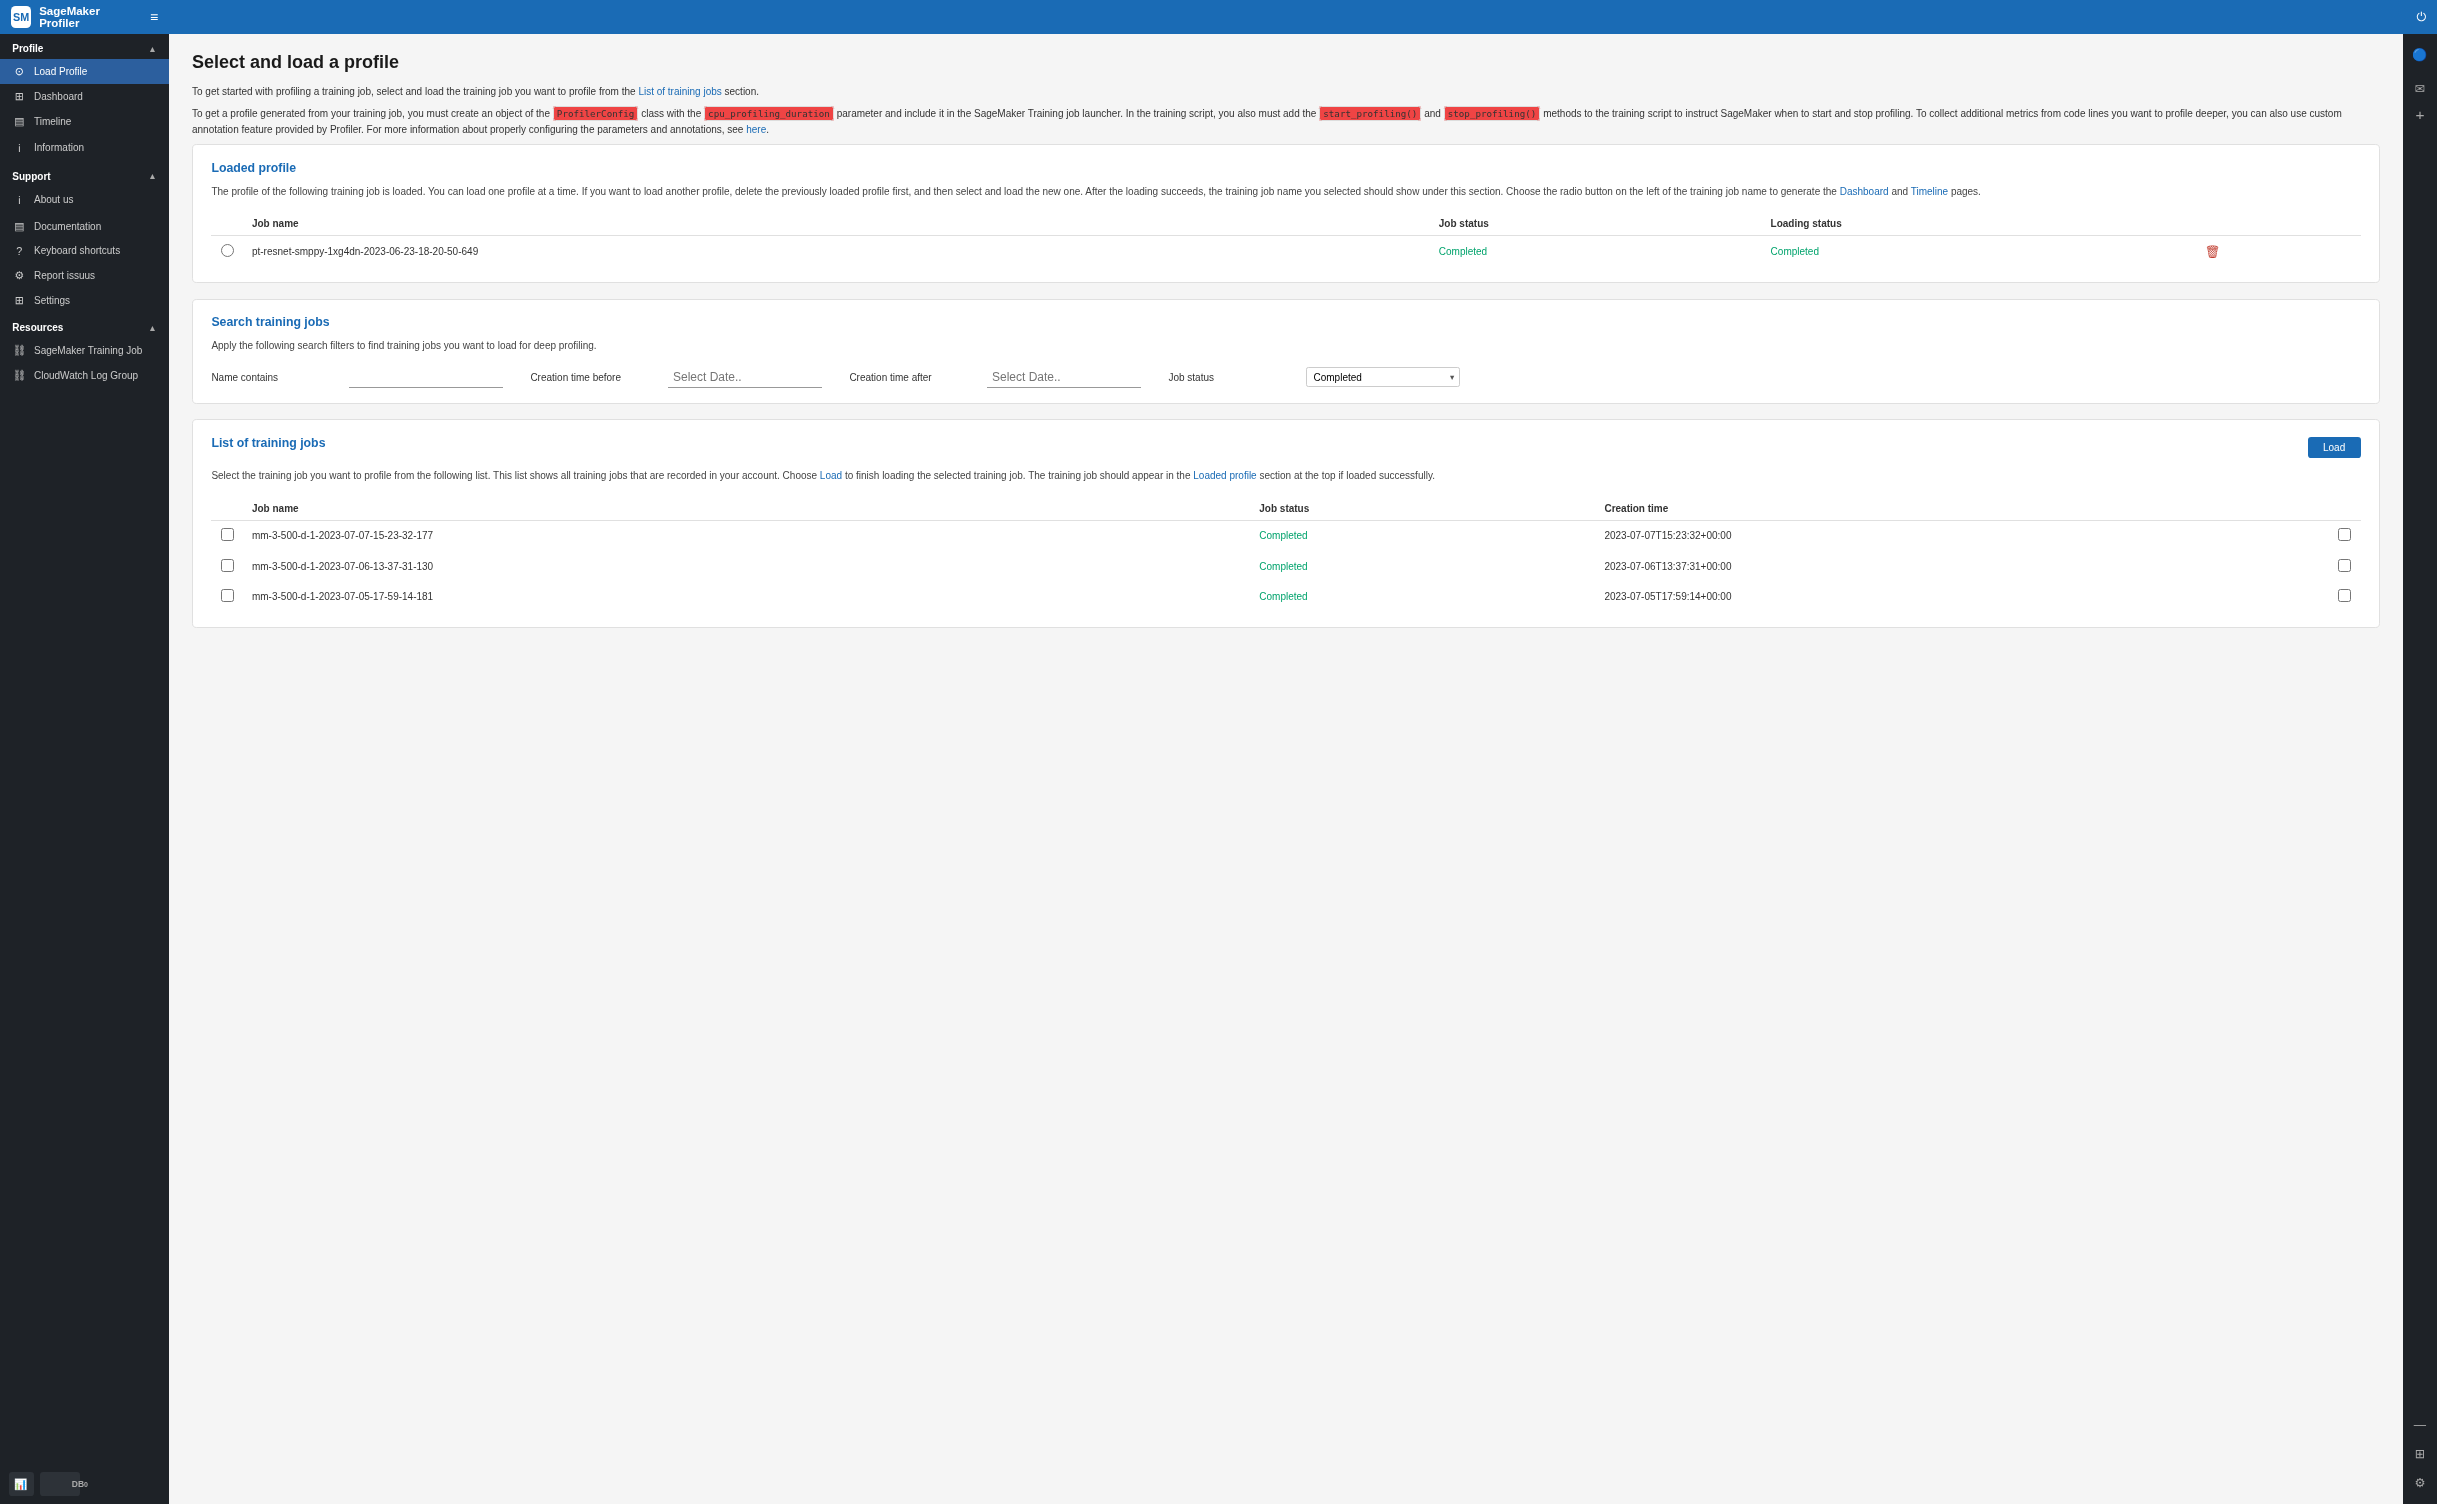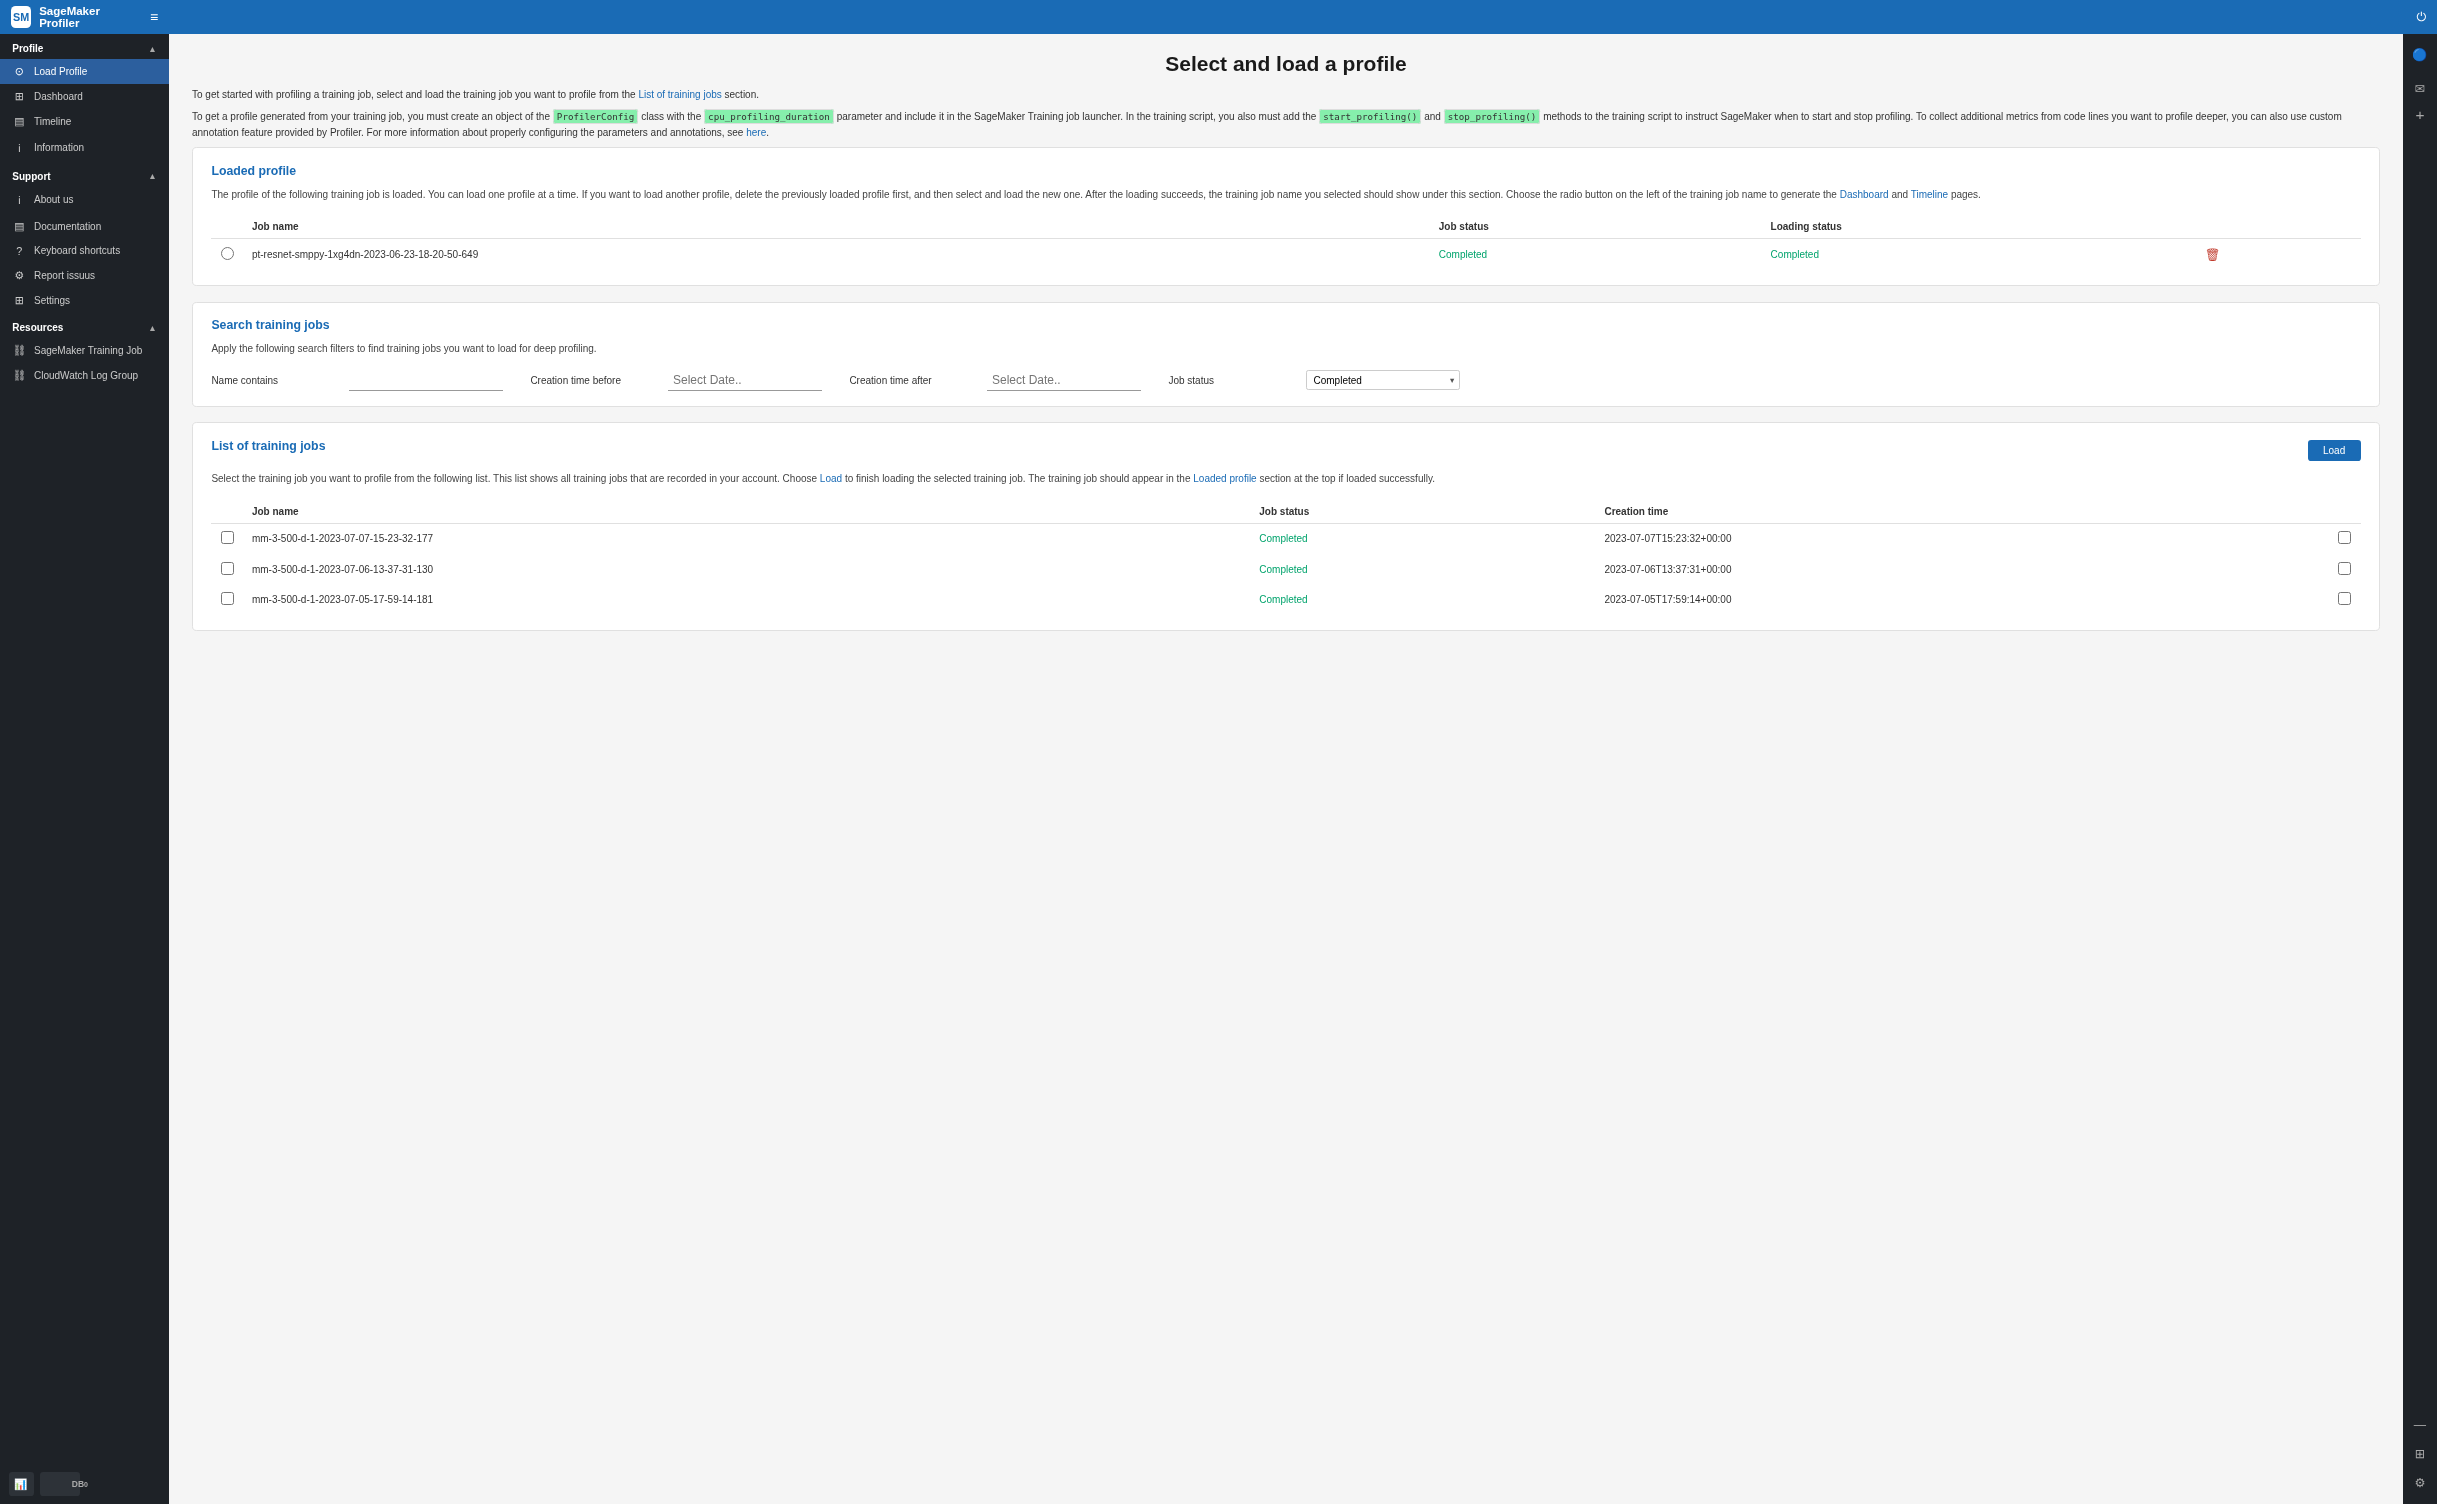--- a/index.html
+++ b/index.html
@@ -66,24 +66,24 @@
       display: flex; align-items: center; justify-content: center; cursor: pointer;
       color: #aaa; font-size: 10.8px;
     }
 
     
     #main {
       margin-left: 169px; margin-right: 34px; margin-top: 34px;
       flex: 1; overflow-y: auto; background: #f5f5f5; padding: 18.4px 23px;
     }
 
-    .page-title { font-size: 21px; font-weight: 600; color: #1a1a1a; margin-bottom: 10.8px; text-align: center; }
+    .page-title { font-size: 18px; font-weight: 600; color: #1a1a1a; margin-bottom: 10.8px; }
     .page-intro { font-size: 10px; color: #333; line-height: 1.6; margin-bottom: 6.1px; }
     .page-intro code {
-      background: #86efac; border: 0.8px solid #ddd; border-radius: 2.3px;
+      background: #ef4444; border: 0.8px solid #ddd; border-radius: 2.3px;
       padding: 0.8px 3.1px; font-family: monospace; font-size: 9.2px;
     }
     .page-intro a { color: #1a6bb5; text-decoration: none; }
 
     
     .card {
       background: white; border: 0.8px solid #e0e0e0; border-radius: 4.6px;
       margin-bottom: 15.4px; padding: 15.4px 18.4px;
     }
     .card-title { font-size: 12.3px; font-weight: 600; color: #1a6bb5; margin-bottom: 9.2px; }

